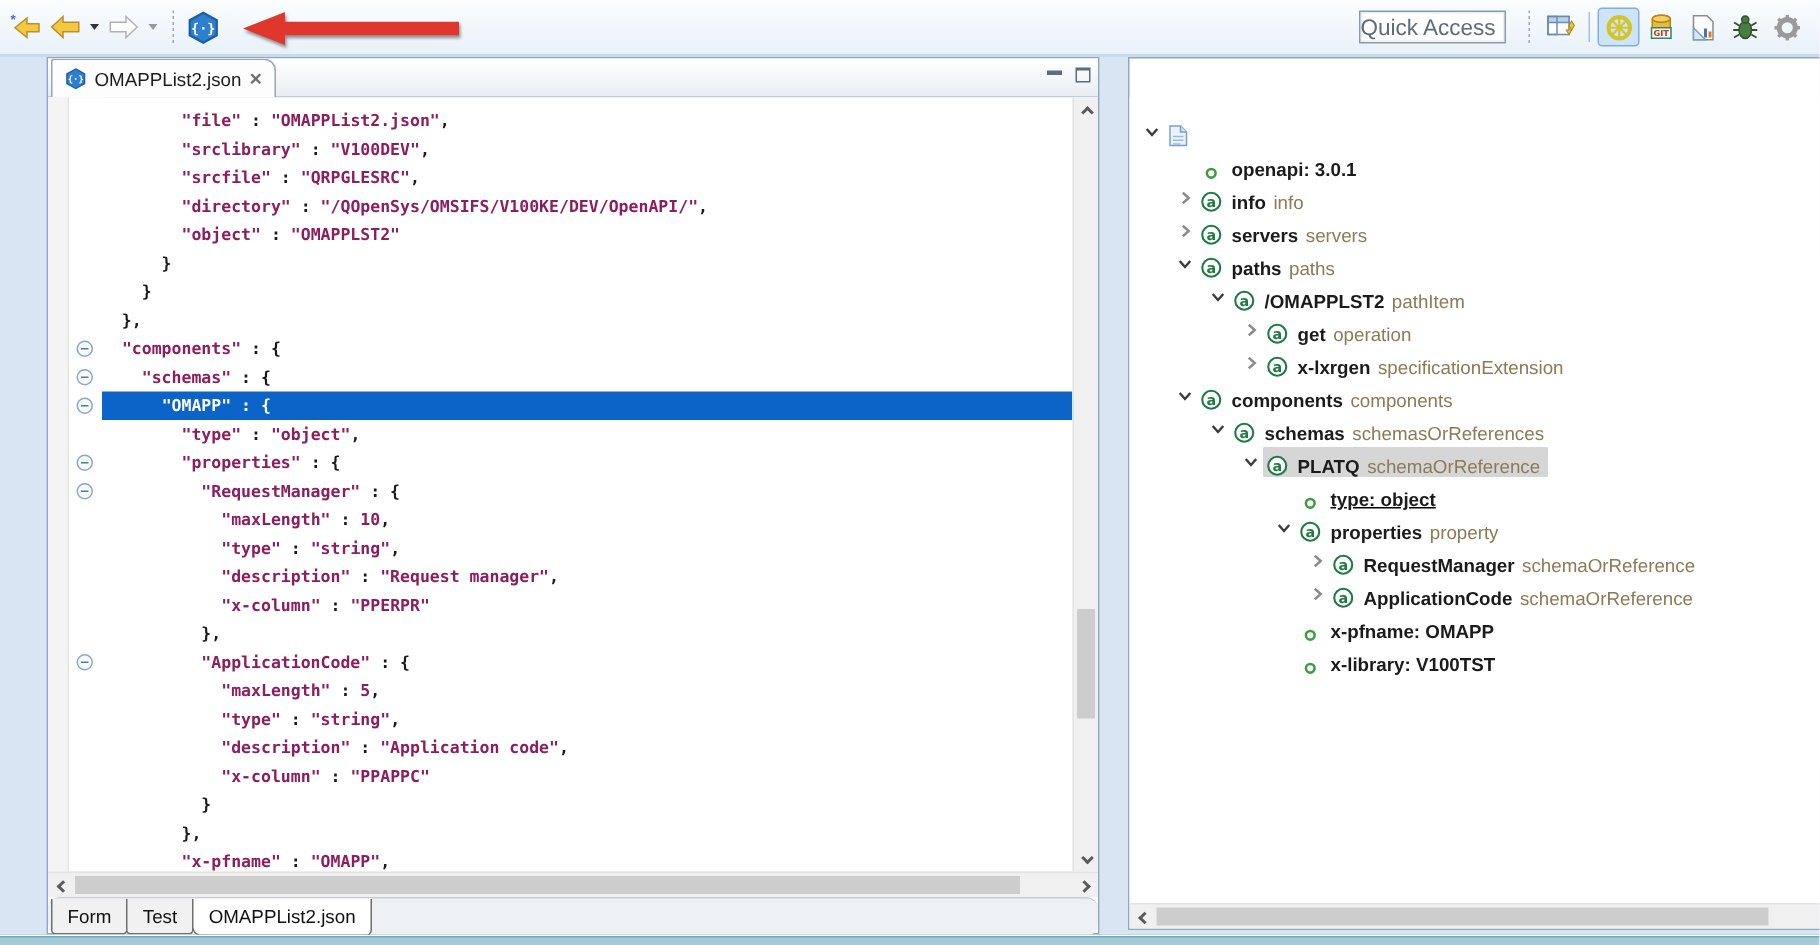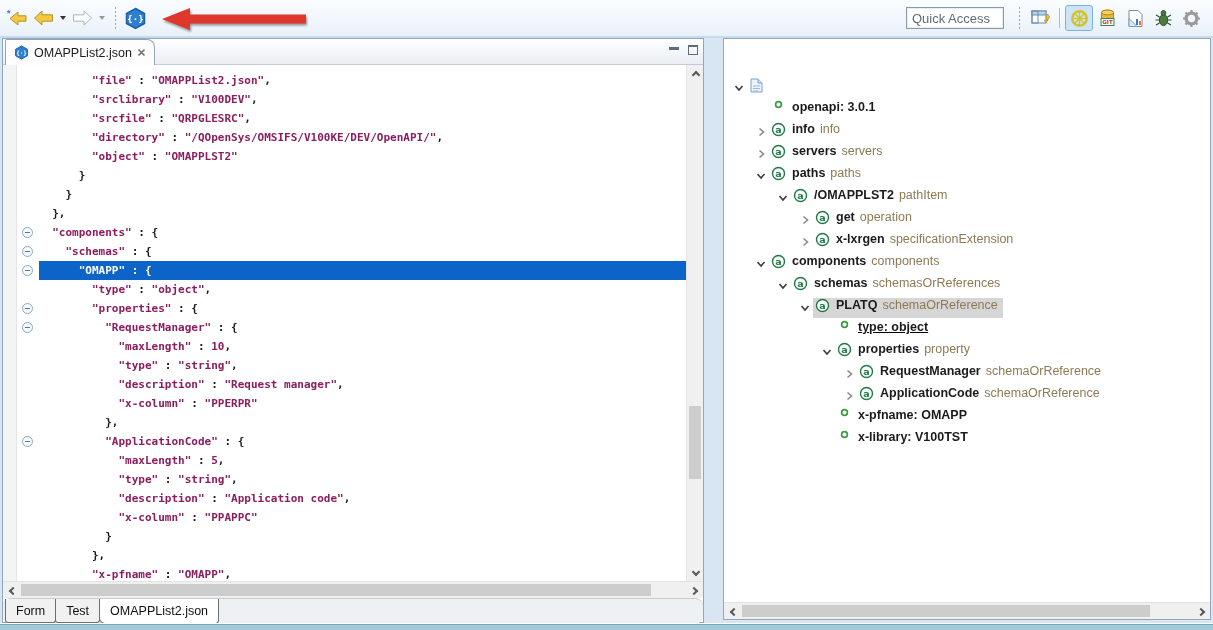--- a/index.html
+++ b/index.html
@@ -18,29 +18,29 @@
           display:flex; align-items:center; justify-content:center; cursor:pointer; }
   .tbtn.drop { min-width:13px; }
   .tri-down { width:0; height:0; border-left:3.5px solid transparent; border-right:3.5px solid transparent;
               border-top:4px solid #333; display:inline-block; }
   .tri-down.dis { border-top-color:#9a9a9a; }
   .tsep { width:6px; height:22px; margin:0 4px;
           background-image:repeating-linear-gradient(#9aa8b5 0 2px, transparent 2px 4px);
           background-size:1px 100%; background-position:center; background-repeat:no-repeat; }
   .redarrow { position:absolute; left:160px; top:6px; filter:drop-shadow(1.5px 2px 1.2px rgba(70,70,70,.55)); }
   .qa { width:98px; height:22px; background:#fff; border:1px solid #8a9aa8;
-        box-shadow:0 0 0 1px #e8eef4 inset; font-size:13px; color:#5f6b76;
-        display:flex; align-items:center; padding-left:5px; margin-right:8px; }
+        box-shadow:0 0 0 1px #e8eef4 inset; font-size:15px; color:#5f6b76;
+        display:flex; align-items:center; margin-right:8px; }
   .vbar { width:1px; height:20px; background:#aebecb; margin:0 5px; }
   .pbtn { height:26px; min-width:28px; display:flex; align-items:center; justify-content:center;
           border:1px solid transparent; background:transparent; cursor:pointer; }
   .pbtn.active { background:#cde4f7; border:1px solid #7fb0dd; border-radius:3px; }
 
   
-  .pane { position:absolute; background:#fff; border:1px solid #8fa8bd; }
+  .pane { position:absolute; background:#fff; border:1px solid #8fa8bd;margin-left:29px; }
   .editor-pane { left:2px; top:38px; width:702px; height:585px; }
   .outline-pane { left:723px; top:38px; width:488px; height:582px; }
   .ptabbar { position:absolute; left:0; top:0; right:0; height:26px;
              background:linear-gradient(#ffffff,#e9eef4); border-bottom:1px solid #c3ccd6; }
   .ptab { position:absolute; left:2px; top:0; height:26px; background:#fdfdfd;
           border:1px solid #93a6bb; border-bottom:none; border-radius:2px 8px 0 0;
           display:flex; align-items:center; padding:0 8px; gap:5px; font-size:12.5px; color:#1c1c1c; cursor:pointer; }
   .pminmax { position:absolute; right:5px; top:6px; display:flex; gap:9px; }
   .mm-min { width:10px; height:5px; border-bottom:3px solid #5d6d7d; display:inline-block; cursor:pointer; }
   .mm-max { width:10px; height:10px; border:1px solid #5d6d7d; border-top-width:2px; display:inline-block; cursor:pointer; }
@@ -84,21 +84,21 @@
   .btab { height:24px; display:flex; align-items:center; padding:0 10px; font-size:12.5px; color:#111;
           background:#f1f1f1; border:1px solid #6f6f6f; border-top:none; border-radius:0 0 3px 3px;
           margin-right:-1px; cursor:pointer; }
   .btab.bactive { background:#ffffff; font-weight:normal; height:25px; border-radius:0 0 4px 6px; }
 
   
   .otree { position:absolute; left:0; top:26px; right:0; bottom:17px; overflow:hidden; padding-top:12px; background:#fff; }
   .orow { height:22px; display:flex; align-items:center; font-size:12.5px; cursor:pointer; }
   .och { width:17px; display:inline-flex; justify-content:center; align-items:center; flex:none; }
   .oic { width:18px; display:inline-flex; justify-content:center; align-items:center; flex:none; }
-  .owrap { display:inline-flex; align-items:flex-start; height:20px; padding:0 5px 0 0; border-radius:1px; }
+  .owrap { display:inline-flex; align-items:flex-end; height:20px; padding:0 5px 0 0; border-radius:1px; }
   .owrap.osel { background:#d6d6d6; }
   .olb { font-weight:bold; color:#1b1b1b; margin-left:5px; white-space:pre; }
   .otp { color:#8d7a55; margin-left:5px; white-space:pre; }
 
   .bottomstrip { position:absolute; left:0; top:623px; width:100%; height:7px; background:#a6cbd7;
                  box-shadow:inset 0 1px 0 #ffffff, inset 0 2px 0 #6fa9bd; }
   svg { display:block; }
 </style>
 </head>
 <body>

